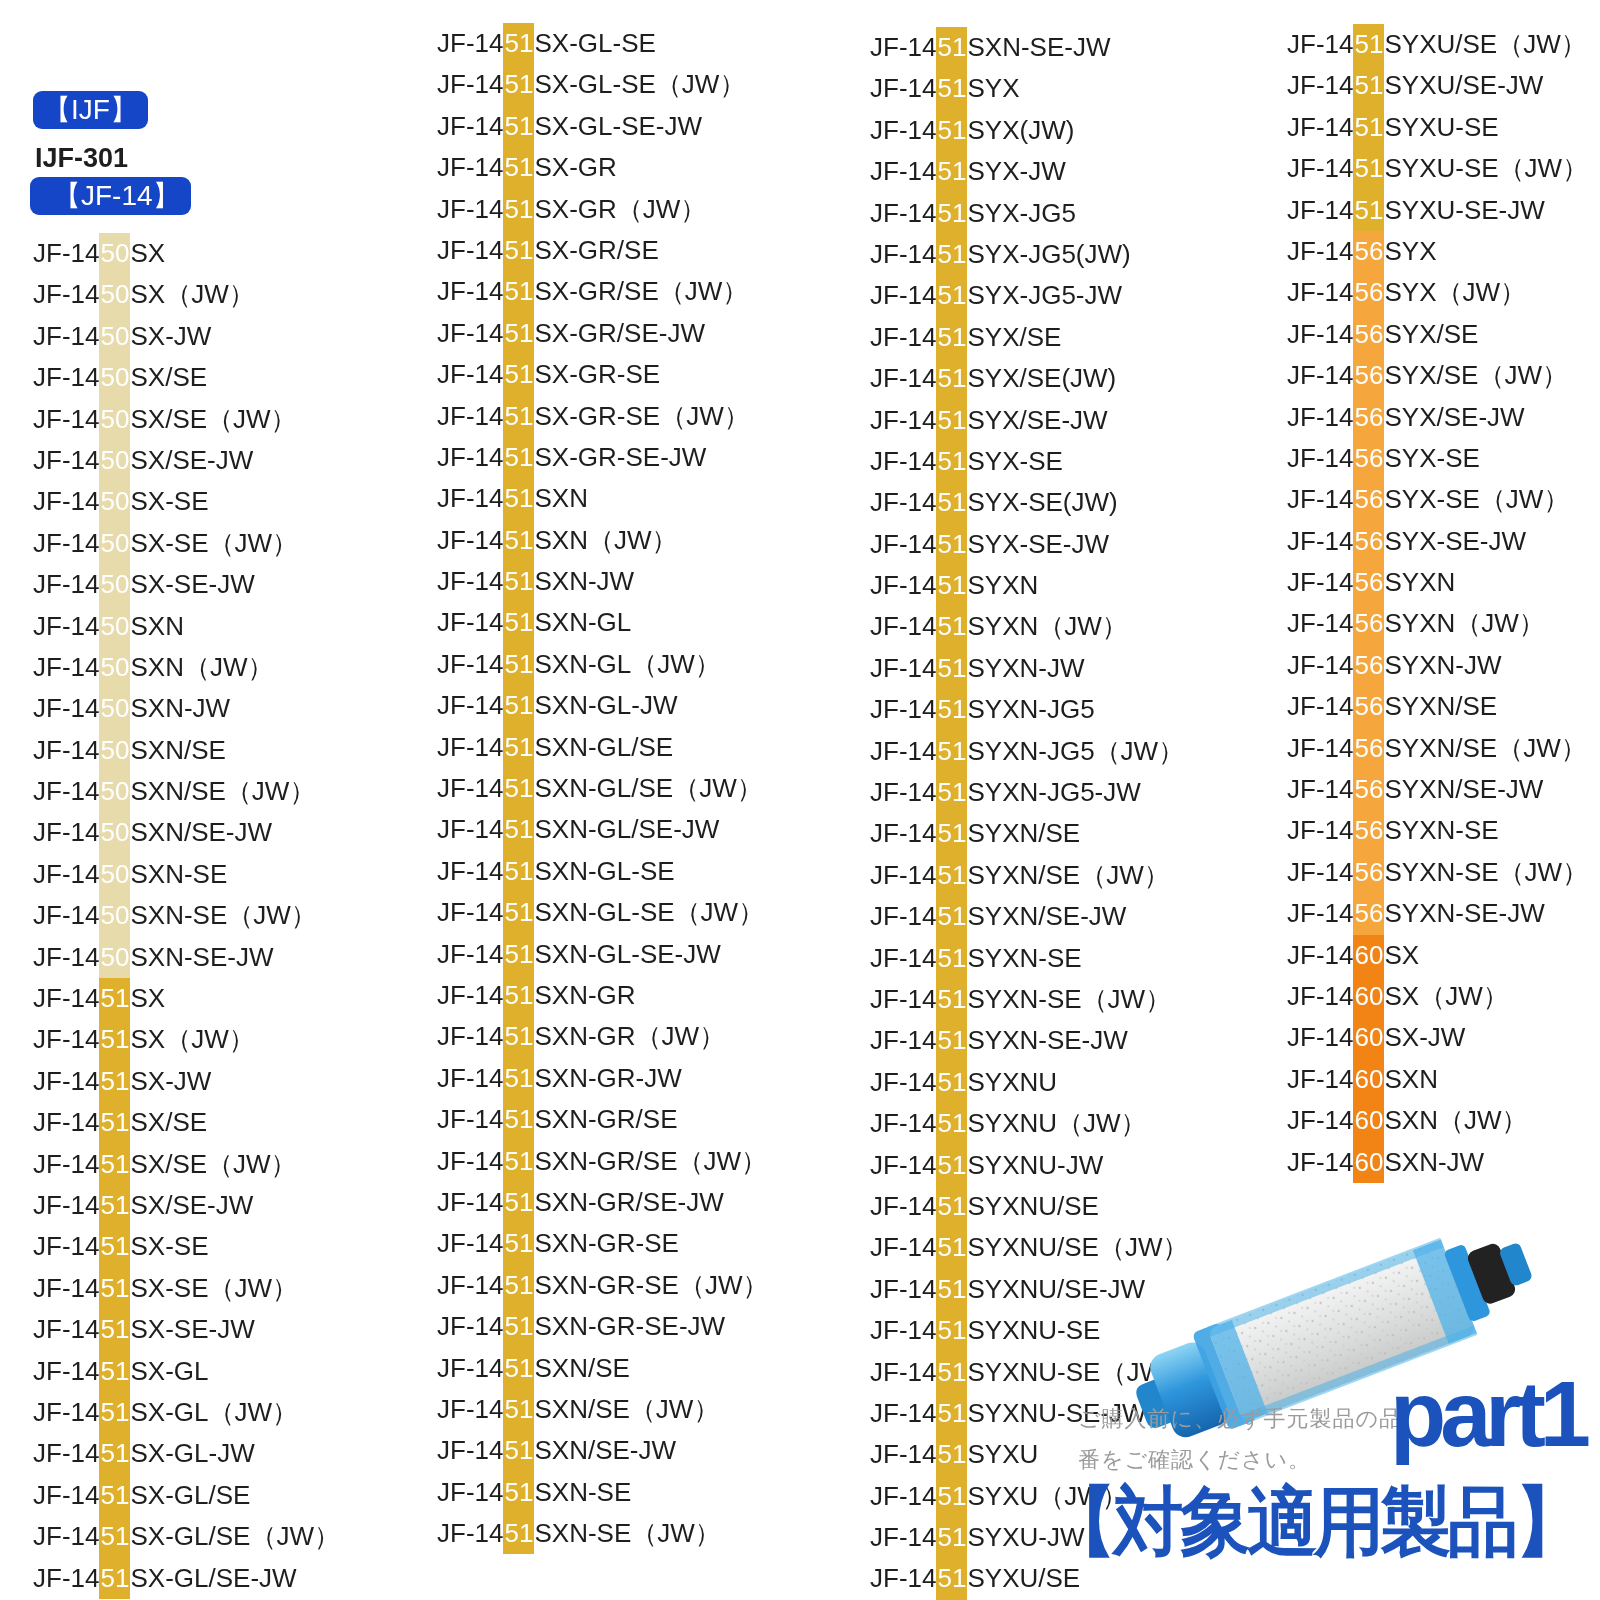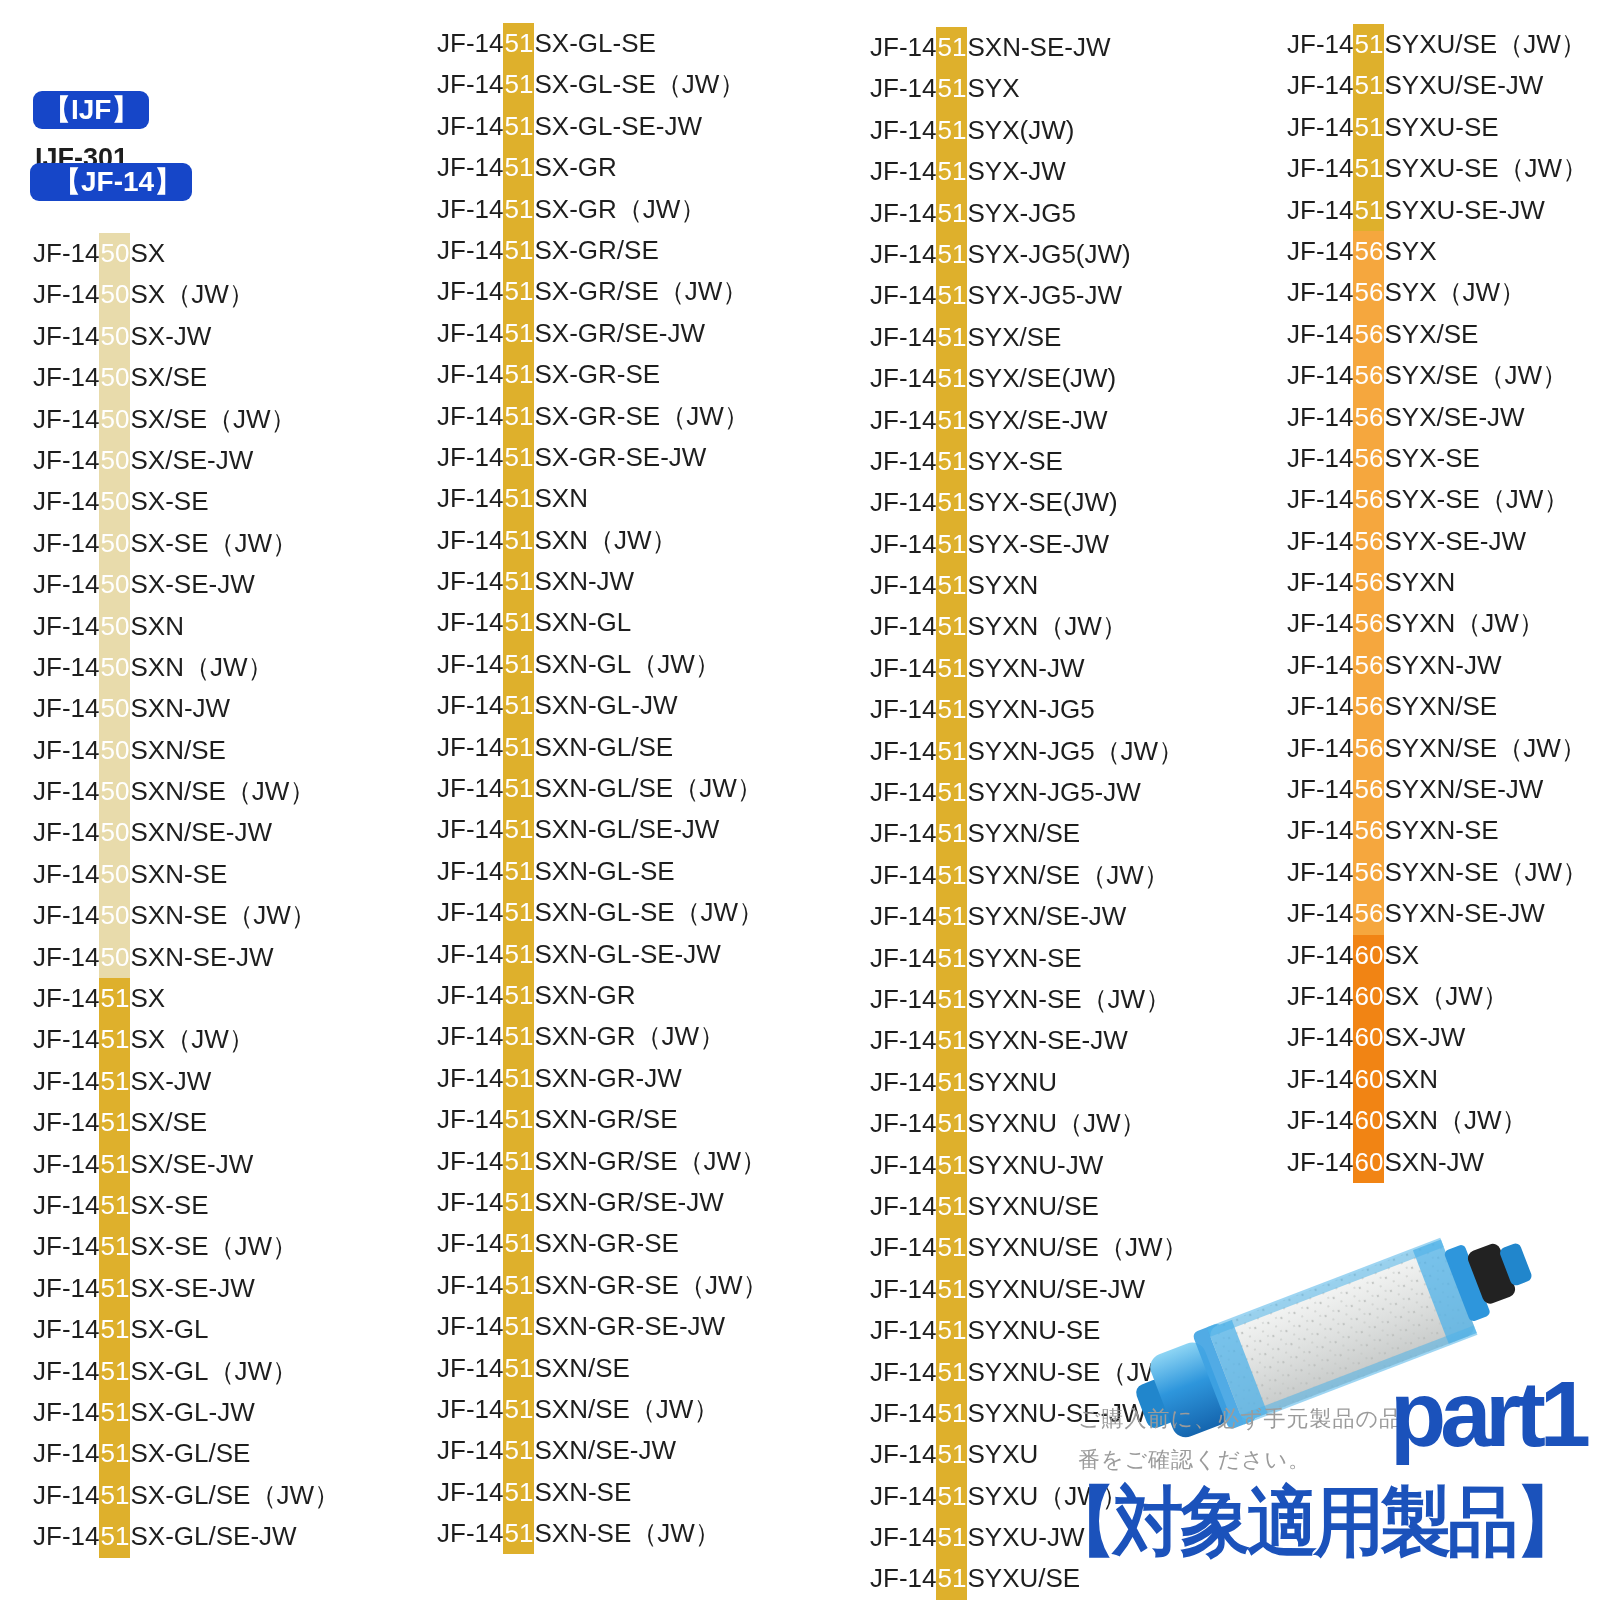--- a/index.html
+++ b/index.html
@@ -14,25 +14,25 @@
   .hl{
     display:inline-block;width:31px;height:41.4px;line-height:41.4px;
     text-align:center;color:#fff;vertical-align:top;
   }
   #col1{left:33px;top:233px;}
   #col2{left:437px;top:23px;}
   #col3{left:870px;top:27px;}
   #col4{left:1287px;top:24px;}
   
   .badge{
-    position:absolute;background:var(--badge-blue,#1646c8);color:#fff;font-weight:bold;
+    position:absolute;background:var(--badge-blue,#1646c8);color:#fff;font-weight:normal;
     font-size:28px;line-height:34px;padding:2px 10px;border-radius:9px;
   }
   #badge-ijf{left:33px;top:91px;}
-  #badge-jf14{left:30px;top:163px;padding-left:23px;}
+  #badge-jf14{left:30px;top:177px;padding-left:23px;}
   .ijf-model{position:absolute;left:35px;top:142px;font-size:27px;line-height:32px;font-weight:bold;}
   
   .note{
     position:absolute;left:1078px;top:1398px;font-size:22px;line-height:41px;
     color:var(--note-gray,#9b9b9b);letter-spacing:1px;white-space:nowrap;
   }
   .part{
     position:absolute;left:1390px;top:1368px;font-size:92px;font-weight:bold;
     letter-spacing:-6px;color:var(--big-blue,#1b52bb);line-height:1;
   }
@@ -68,20 +68,21 @@
       <li><span class="pre">JF-14</span><span class="hl" style="background: rgb(232, 219, 171);">50</span><span class="suf">SXN/SE</span></li>
       <li><span class="pre">JF-14</span><span class="hl" style="background: rgb(232, 219, 171);">50</span><span class="suf">SXN/SE（JW）</span></li>
       <li><span class="pre">JF-14</span><span class="hl" style="background: rgb(232, 219, 171);">50</span><span class="suf">SXN/SE-JW</span></li>
       <li><span class="pre">JF-14</span><span class="hl" style="background: rgb(232, 219, 171);">50</span><span class="suf">SXN-SE</span></li>
       <li><span class="pre">JF-14</span><span class="hl" style="background: rgb(232, 219, 171);">50</span><span class="suf">SXN-SE（JW）</span></li>
       <li><span class="pre">JF-14</span><span class="hl" style="background: rgb(232, 219, 171);">50</span><span class="suf">SXN-SE-JW</span></li>
       <li><span class="pre">JF-14</span><span class="hl" style="background: rgb(222, 176, 44);">51</span><span class="suf">SX</span></li>
       <li><span class="pre">JF-14</span><span class="hl" style="background: rgb(222, 176, 44);">51</span><span class="suf">SX（JW）</span></li>
       <li><span class="pre">JF-14</span><span class="hl" style="background: rgb(222, 176, 44);">51</span><span class="suf">SX-JW</span></li>
       <li><span class="pre">JF-14</span><span class="hl" style="background: rgb(222, 176, 44);">51</span><span class="suf">SX/SE</span></li>
+      <li><span class="pre">JF-14</span><span class="hl" style="background: rgb(222, 176, 44);">51</span><span class="suf">SX/SE（JW）</span></li>
       <li><span class="pre">JF-14</span><span class="hl" style="background: rgb(222, 176, 44);">51</span><span class="suf">SX/SE-JW</span></li>
       <li><span class="pre">JF-14</span><span class="hl" style="background: rgb(222, 176, 44);">51</span><span class="suf">SX-SE</span></li>
       <li><span class="pre">JF-14</span><span class="hl" style="background: rgb(222, 176, 44);">51</span><span class="suf">SX-SE（JW）</span></li>
       <li><span class="pre">JF-14</span><span class="hl" style="background: rgb(222, 176, 44);">51</span><span class="suf">SX-SE-JW</span></li>
       <li><span class="pre">JF-14</span><span class="hl" style="background: rgb(222, 176, 44);">51</span><span class="suf">SX-GL</span></li>
       <li><span class="pre">JF-14</span><span class="hl" style="background: rgb(222, 176, 44);">51</span><span class="suf">SX-GL（JW）</span></li>
       <li><span class="pre">JF-14</span><span class="hl" style="background: rgb(222, 176, 44);">51</span><span class="suf">SX-GL-JW</span></li>
       <li><span class="pre">JF-14</span><span class="hl" style="background: rgb(222, 176, 44);">51</span><span class="suf">SX-GL/SE</span></li>
       <li><span class="pre">JF-14</span><span class="hl" style="background: rgb(222, 176, 44);">51</span><span class="suf">SX-GL/SE（JW）</span></li>
       <li><span class="pre">JF-14</span><span class="hl" style="background: rgb(222, 176, 44);">51</span><span class="suf">SX-GL/SE-JW</span></li>

